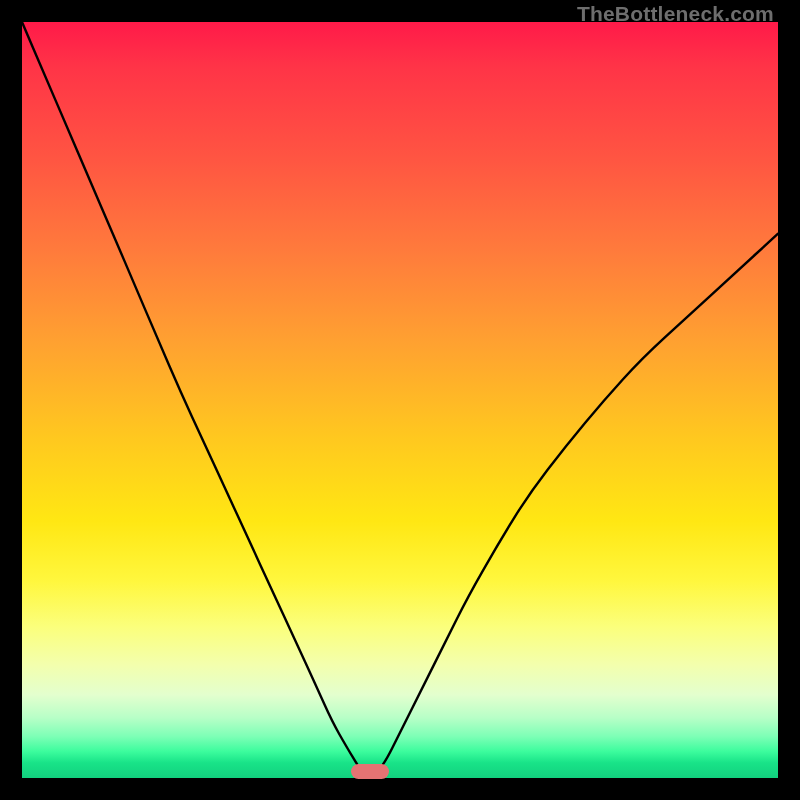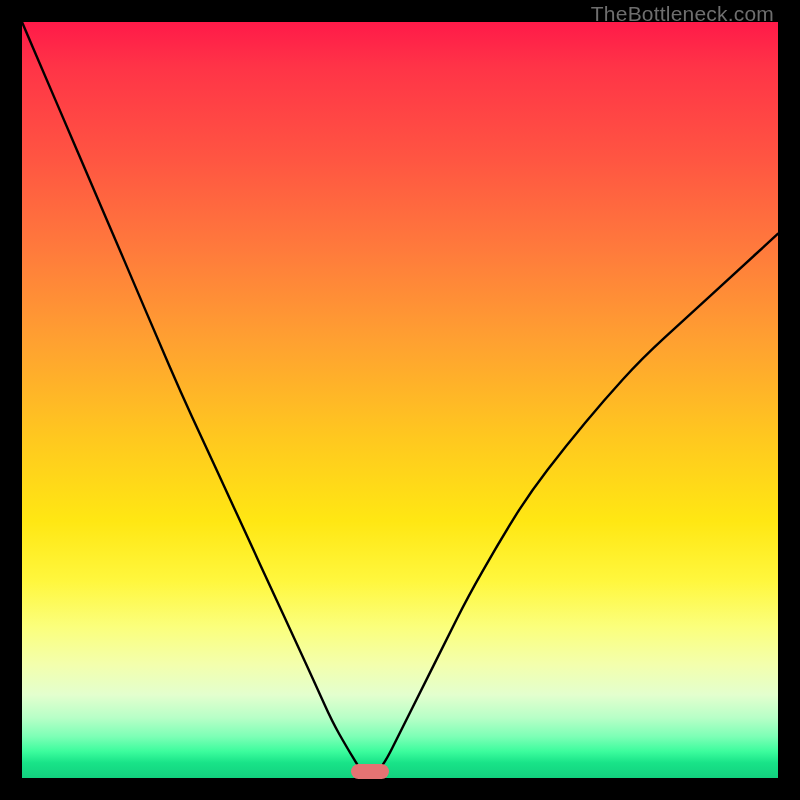--- a/index.html
+++ b/index.html
@@ -52,21 +52,21 @@
     width: 756px;
     height: 756px;
     overflow: visible;
   }
   .watermark {
     position: absolute;
     top: 2px;
     right: 26px;
     color: #6e6e6e;
     font-size: 21px;
-    font-weight: 400;
+    font-weight: 700;
     letter-spacing: 0.2px;
   }
   .marker {
     position: absolute;
     width: 38px;
     height: 15px;
     background: #e57373;
     border-radius: 8px;
   }
 </style>

